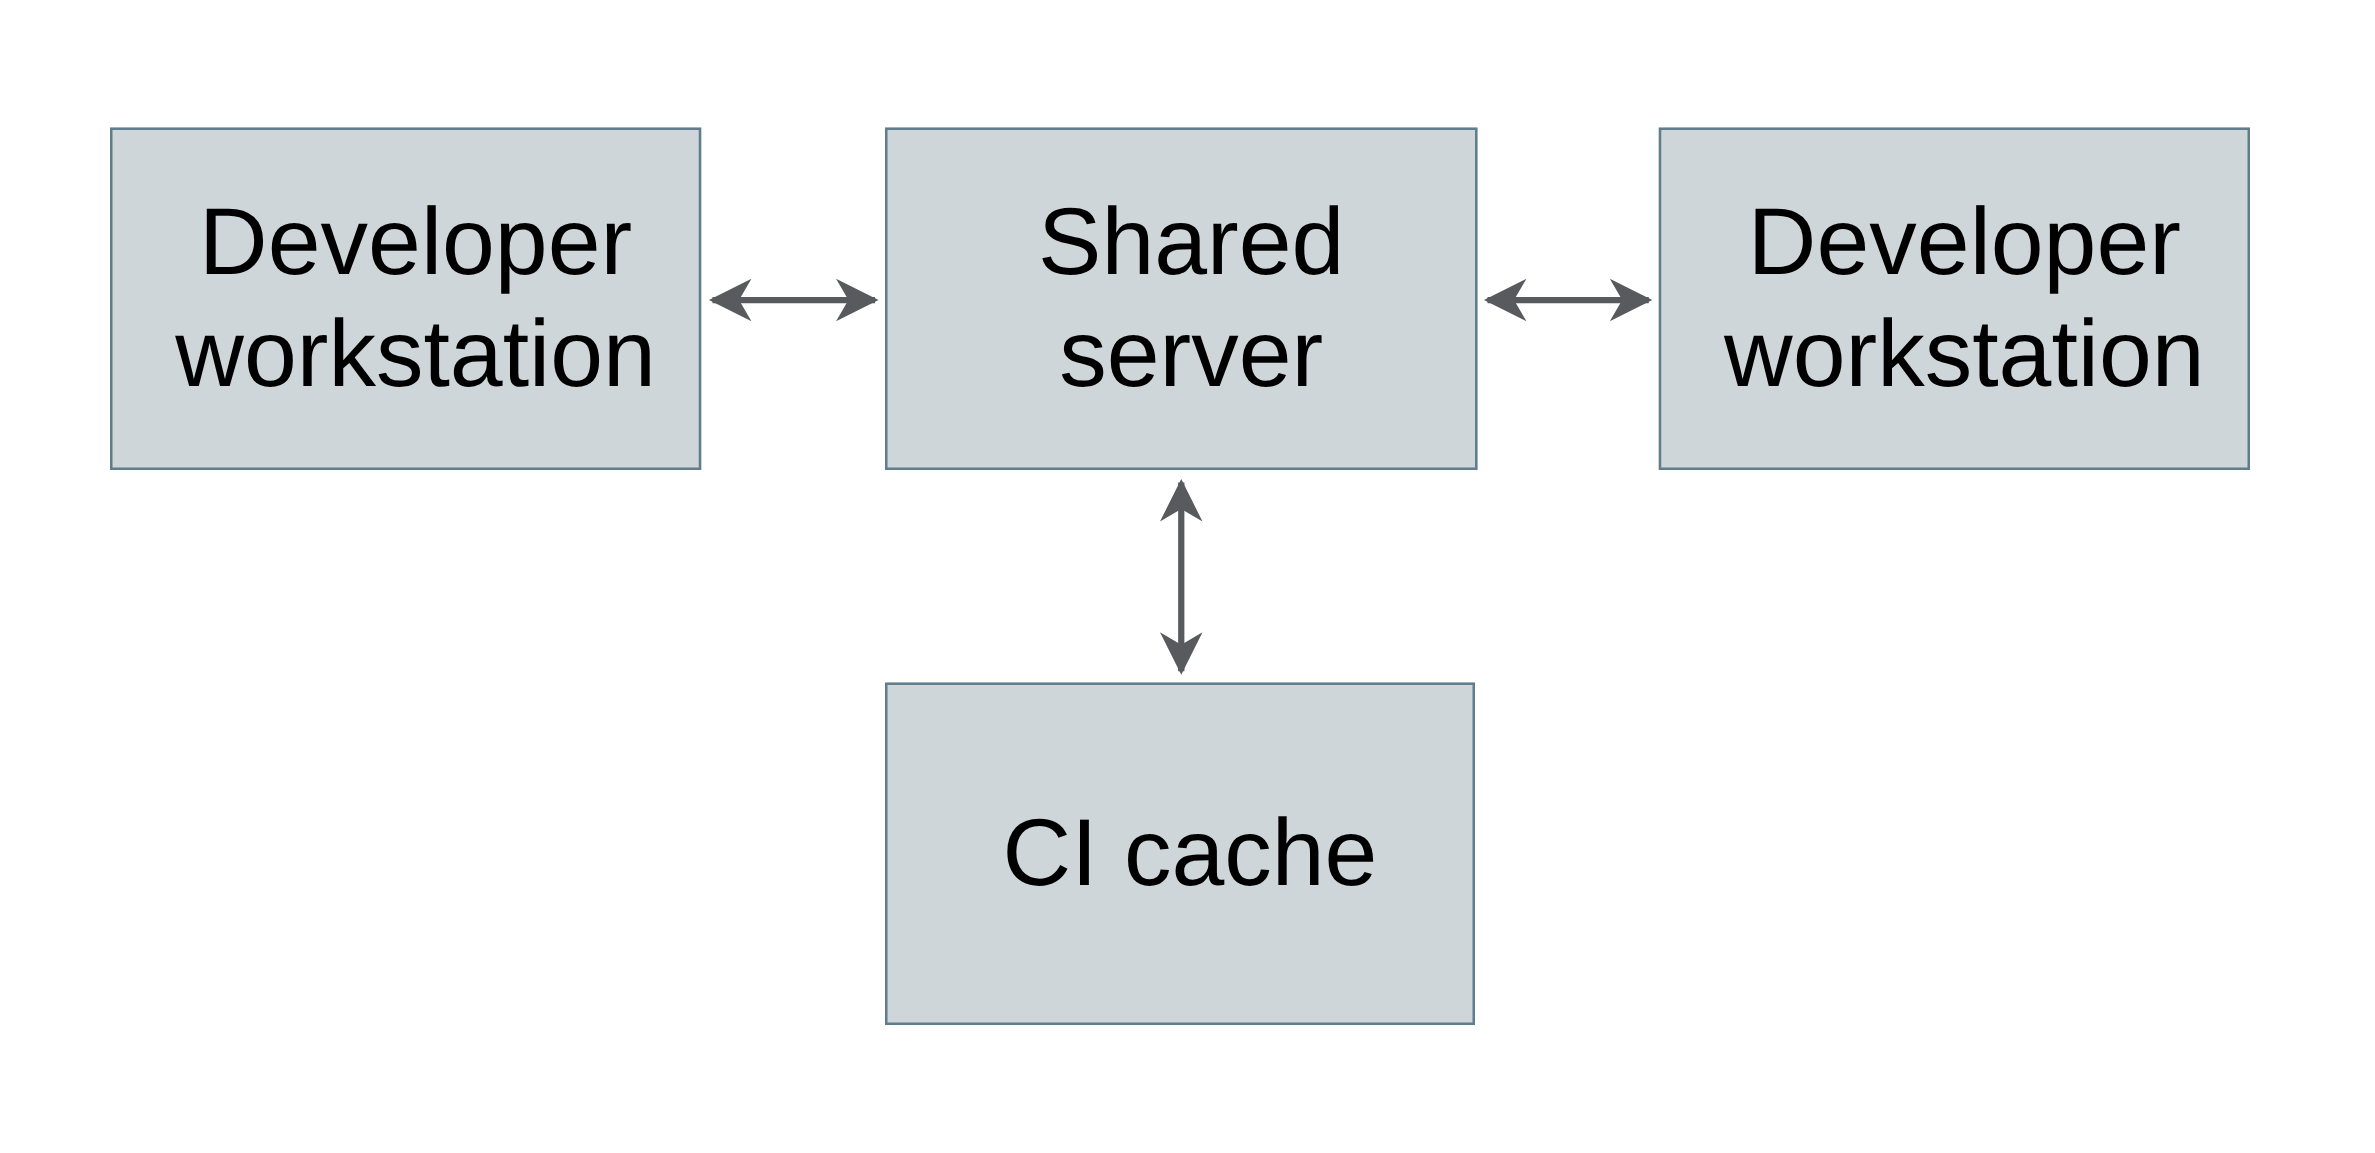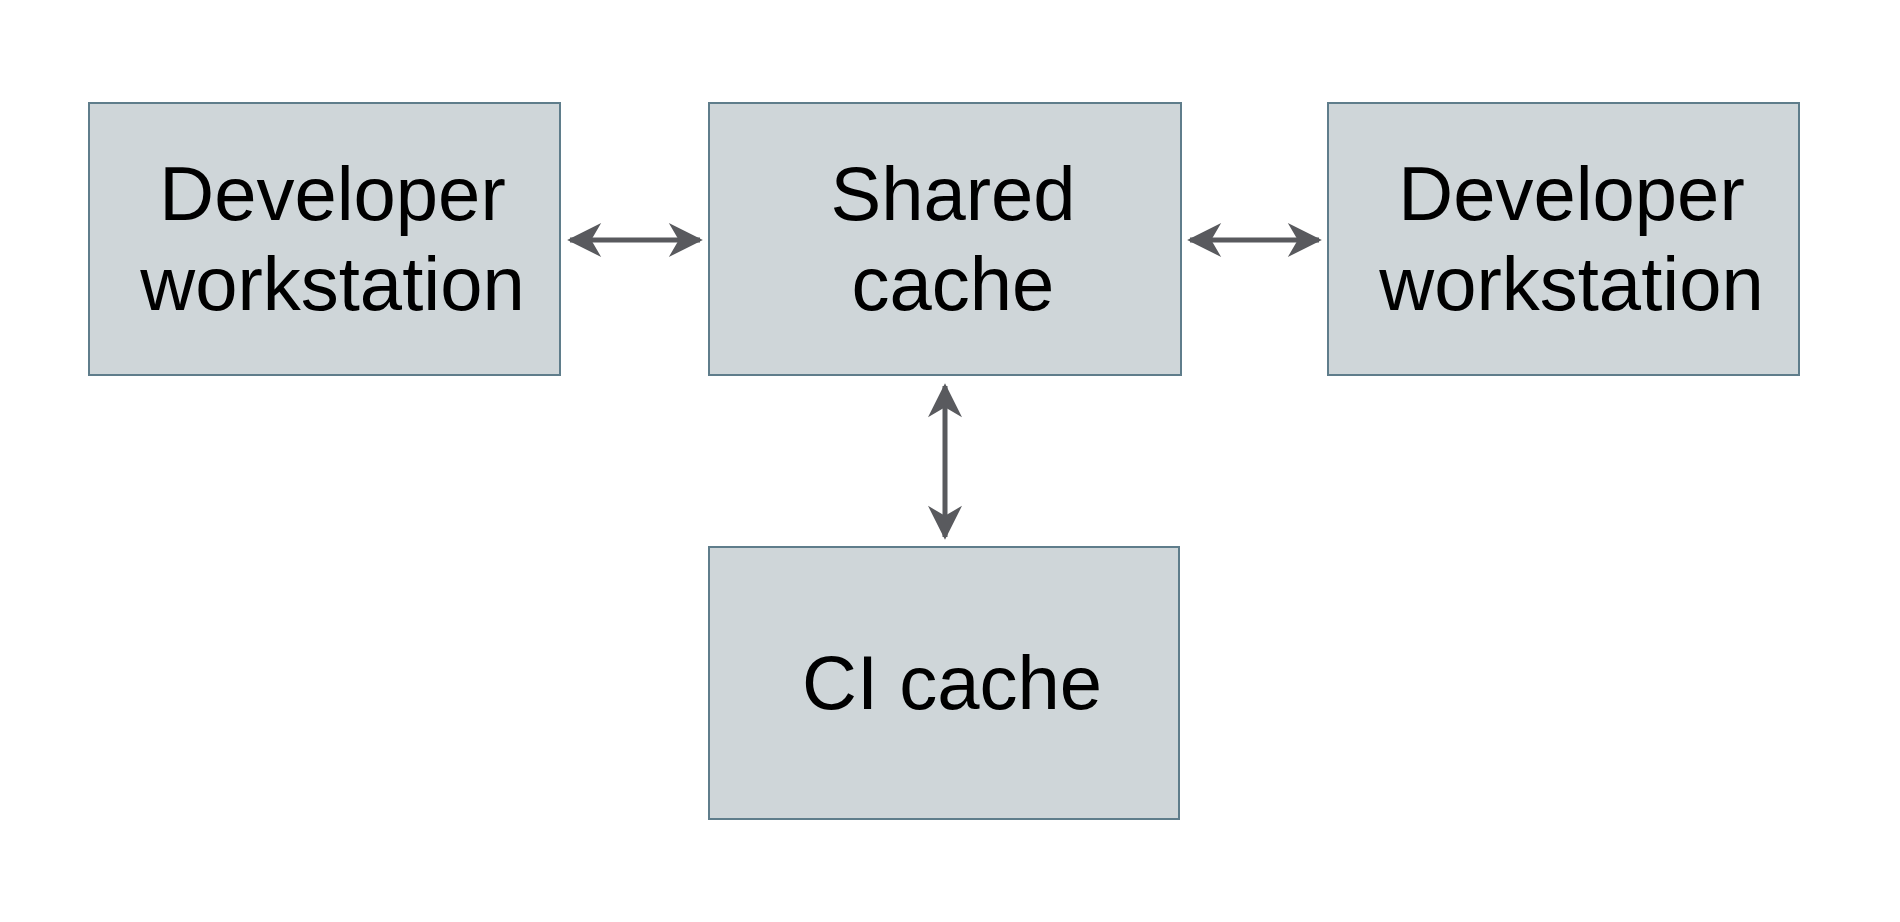--- a/index.html
+++ b/index.html
@@ -59,21 +59,21 @@
 
 <div class="canvas">
 
   <div class="node node-dev-left">
     <span class="node-label">Developer
 workstation</span>
   </div>
 
   <div class="node node-shared">
     <span class="node-label">Shared
-cache</span>
+server</span>
   </div>
 
   <div class="node node-dev-right">
     <span class="node-label">Developer
 workstation</span>
   </div>
 
   <div class="node node-ci">
     <span class="node-label">CI cache</span>
   </div>

